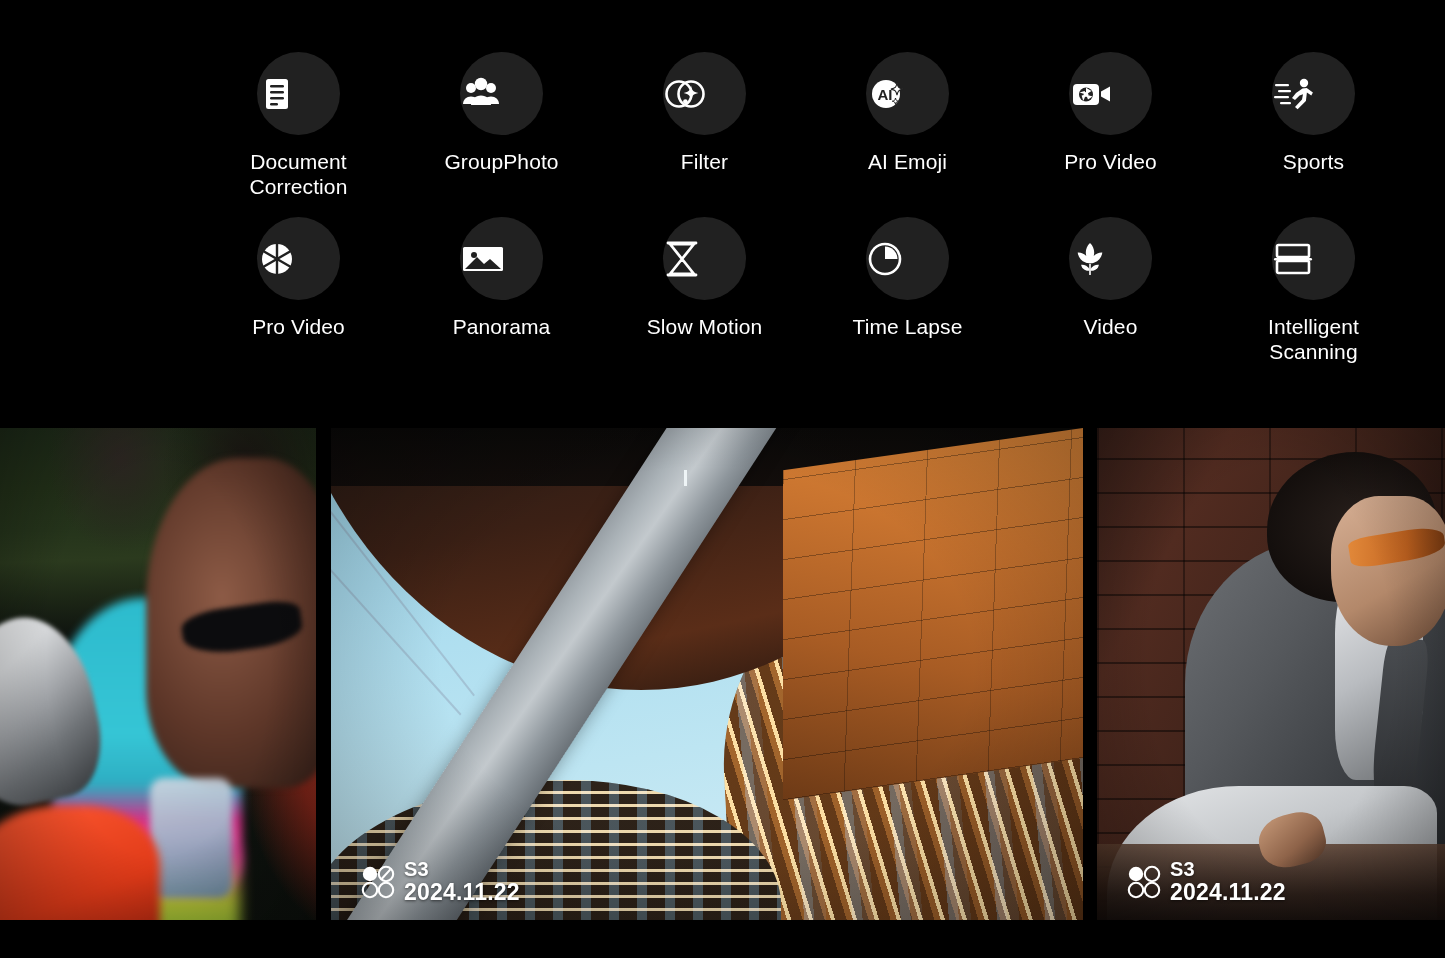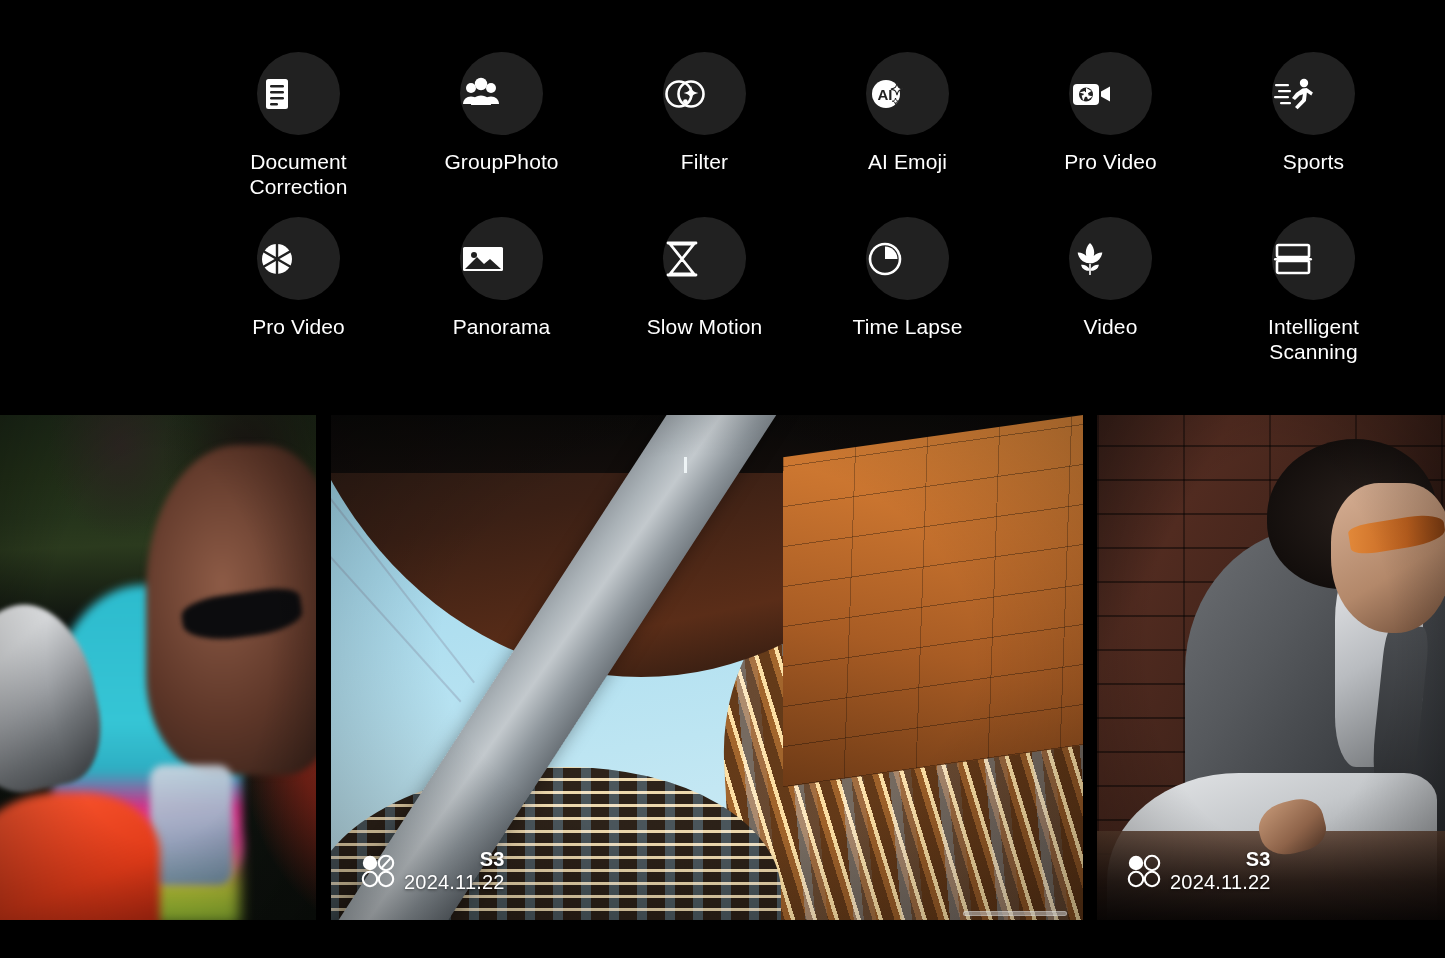--- a/index.html
+++ b/index.html
@@ -67,25 +67,24 @@
   .gallery {
     position: absolute;
     left: 0;
     top: 412px;
     width: 1445px;
     height: 508px;
     background: #000;
   }
   .photo {
     position: absolute;
-    top: 3px;
+    top: 16px;
     height: 508px;
     overflow: hidden;
     background: #000;
-    text-align: right;
   }
   .photo-inner { position: absolute; inset: 0; }
 
   
   #photo-1 { left: 0; width: 316px; }
   #photo-1 .photo-inner {
     background:
       radial-gradient(ellipse 150px 190px at 96% 38%, rgba(150,70,55,0.55) 0%, rgba(0,0,0,0) 70%),
       radial-gradient(ellipse 180px 260px at 120% 62%, #b8402c 0%, #7d2418 45%, rgba(60,15,10,0) 78%),
       radial-gradient(ellipse 120px 150px at 78% 8%, #1a1412 0%, rgba(20,16,14,0) 70%),
@@ -342,21 +341,21 @@
     gap: 9px;
     pointer-events: none;
   }
   .wm-logo { display: block; }
   .wm-text {
     color: #ffffff;
     line-height: 1.12;
     text-shadow: 0 1px 3px rgba(0,0,0,.55);
   }
   .wm-model { font-size: 20px; font-weight: 700; letter-spacing: 0.2px; }
-  .wm-date  { font-size: 20px; font-weight: 400; letter-spacing: 0.2px; }
+  .wm-date  { font-size: 23px; font-weight: 700; letter-spacing: 0.2px; }
 
   
   .scroll-indicator {
     position: absolute;
     right: 16px;
     bottom: 7px;
     width: 104px;
     height: 5px;
     border-radius: 3px;
     background: rgba(200,200,200,0.55);

